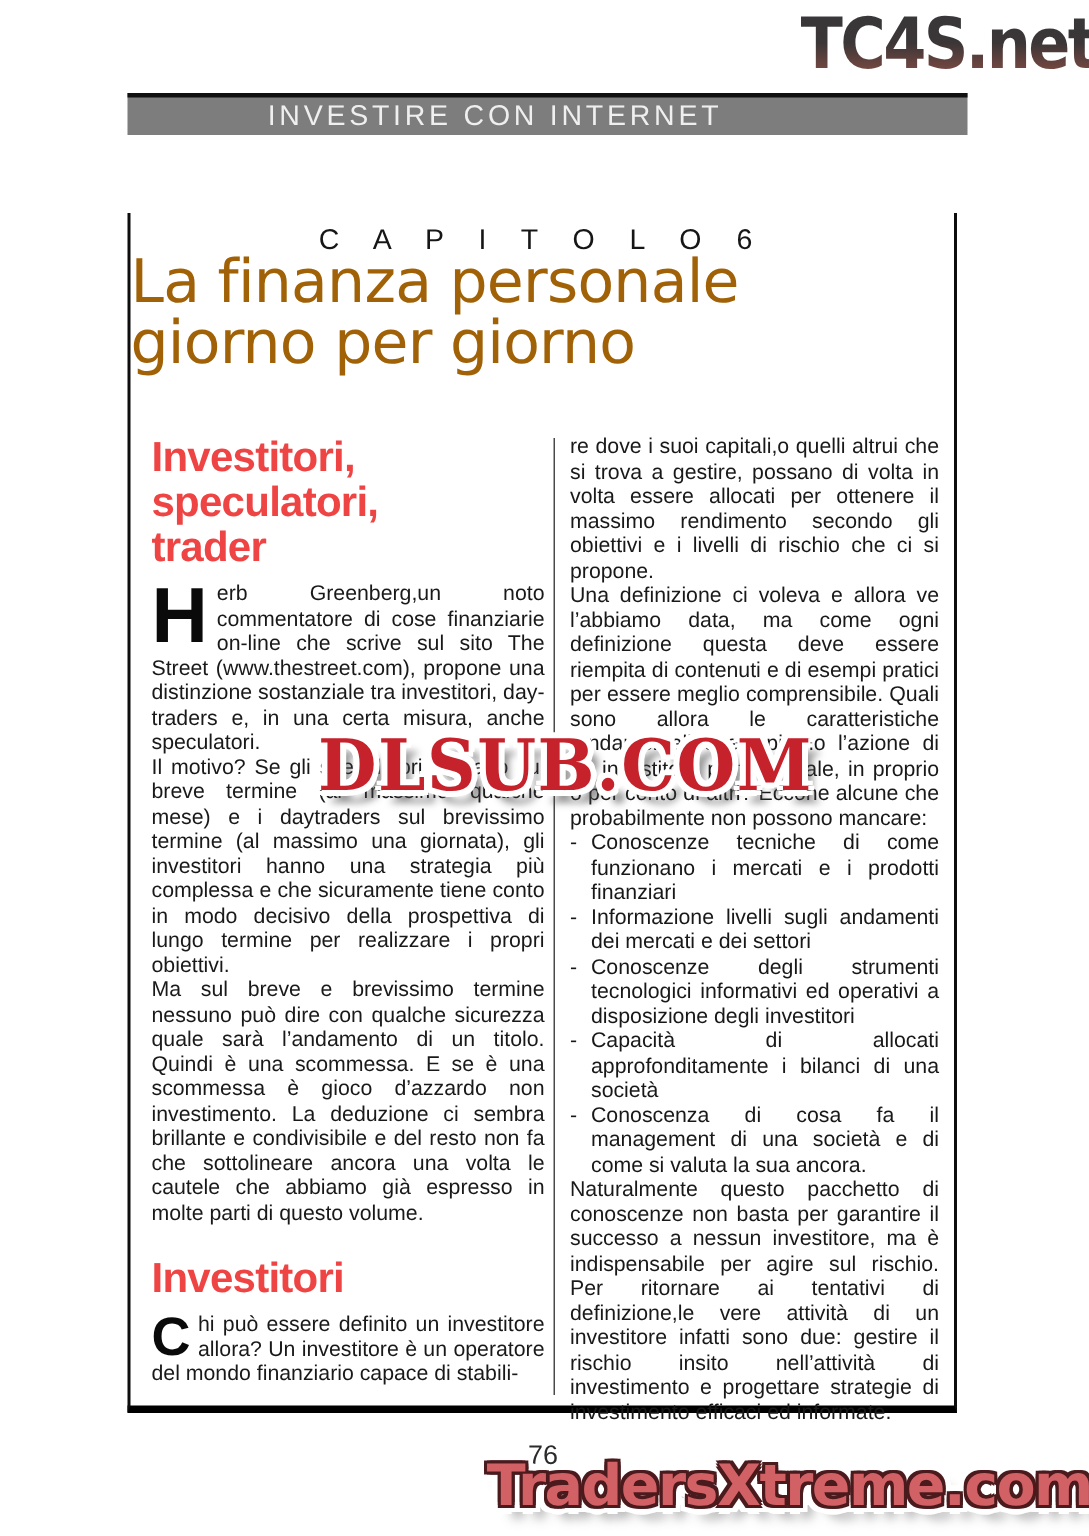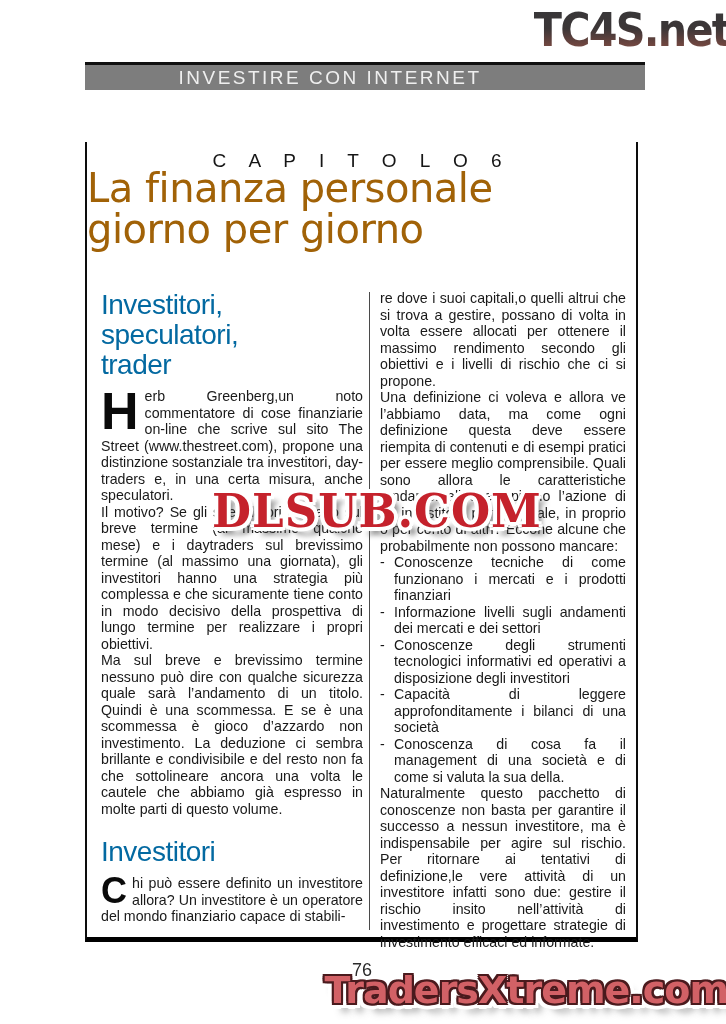--- a/index.html
+++ b/index.html
@@ -33,22 +33,22 @@
         font-family:"DejaVu Sans",sans-serif;font-weight:400;font-size:40px;line-height:41px;
         letter-spacing:-.5px;color:#a16207;}
   .title span{display:block;}
 
   .divider{position:absolute;left:282px;top:150px;height:638px;width:1px;background:#4a4a4a;}
 
   .col{position:absolute;top:148px;}
   .col-left{left:14px;width:262px;}
   .col-right{left:293px;width:246px;}
 
-  .colhead{margin:0 0 8px 0;font-size:28px;font-weight:400;line-height:30px;
-        letter-spacing:-.5px;color:#0369a1;}
+  .colhead{margin:0 0 8px 0;font-size:28px;font-weight:700;line-height:30px;
+        letter-spacing:-.5px;color:#ef4444;}
   .colhead .hl{display:block;}
   .colhead.single{margin:20px 0 8px 0;}
 
   .body{margin:0;font-size:14.2px;line-height:16.5px;text-align:justify;color:#191919;
         -webkit-hyphens:auto;hyphens:auto;}
   .dropcap{float:left;font-weight:700;color:#0a0a0a;}
   .dc3{font-size:52px;line-height:42px;margin:2px 6px 0 0;}
   .dc2{font-size:36px;line-height:27px;margin:2px 5px 0 0;}
 
   .list{margin:0;}
@@ -120,25 +120,25 @@
         <div class="list-item">
             <span class="dash">-</span>
             <span class="li-text">Informazione livelli sugli andamenti dei mercati e dei settori</span>
           </div>
         <div class="list-item">
             <span class="dash">-</span>
             <span class="li-text">Conoscenze degli strumenti tecnologici informativi ed operativi a disposizione degli investitori</span>
           </div>
         <div class="list-item">
             <span class="dash">-</span>
-            <span class="li-text">Capacità di leggere approfonditamente i bilanci di una società</span>
+            <span class="li-text">Capacità di allocati approfonditamente i bilanci di una società</span>
           </div>
         <div class="list-item">
             <span class="dash">-</span>
-            <span class="li-text">Conoscenza di cosa fa il management di una società e di come si valuta la sua della.</span>
+            <span class="li-text">Conoscenza di cosa fa il management di una società e di come si valuta la sua ancora.</span>
           </div>
       </div>
       <p class="body">Naturalmente questo pacchetto di conoscenze non basta per garantire il successo a nessun investitore, ma è indispensabile per agire sul rischio. Per ritornare ai tentativi di definizione,le vere attività di un investitore infatti sono due: gestire il rischio insito nell’attività di investimento e progettare strategie di investimento efficaci ed informate.</p>
     </div>
   </div>
 
   <div class="pagenum">76</div>
   <div class="wm-dlsub">DLSUB.COM</div>
   <div class="wm-traders">TradersXtreme.com</div>
 

